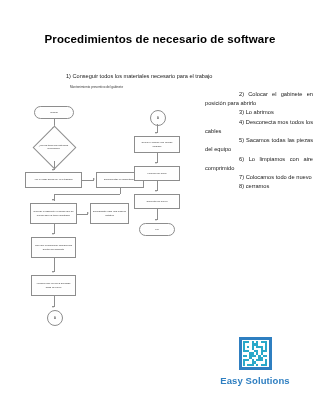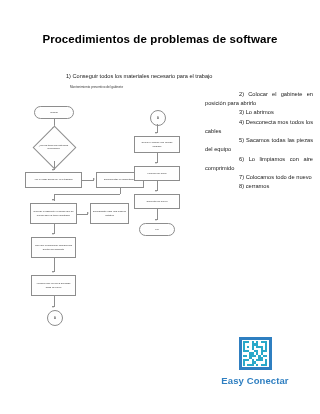--- a/index.html
+++ b/index.html
@@ -178,21 +178,21 @@
     font-weight: bold;
     color: #2f7fc1;
     letter-spacing: 0.1px;
   }
 </style>
 </head>
 <body>
 
 <div class="page">
 
-  <div class="doc-title">Procedimientos de problemas de software</div>
+  <div class="doc-title">Procedimientos de necesario de software</div>
 
   <div class="list-item-1">1)  Conseguir todos los materiales necesario para el trabajo</div>
 
   <div class="caption-sub">Mantenimiento preventivo del gabinete</div>
 
   <div class="right-column">
     <p class="indent-lg">2) Colocar el gabinete en posición para abrirlo</p>
     <p class="indent-lg">3) Lo abrimos</p>
     <p class="indent-lg">4) Desconecta mos todos los cables</p>
     <p class="indent-lg">5) Sacamos todas las piezas del equipo</p>
@@ -393,16 +393,16 @@
             <i class="on" style="background: rgb(42, 169, 201);"></i>
             <i></i>
             <i class="on" style="background: rgb(42, 169, 201);"></i>
             <i></i>
             <i class="on" style="background: rgb(42, 169, 201);"></i>
             <i class="on" style="background: rgb(42, 169, 201);"></i>
             <i class="on" style="background: rgb(42, 169, 201);"></i>
           </div>
       </div>
     </div>
-    <div class="logo-text">Easy Conectar</div>
+    <div class="logo-text">Easy Solutions</div>
   </div>
 
 </div>
 
 </body></html>

